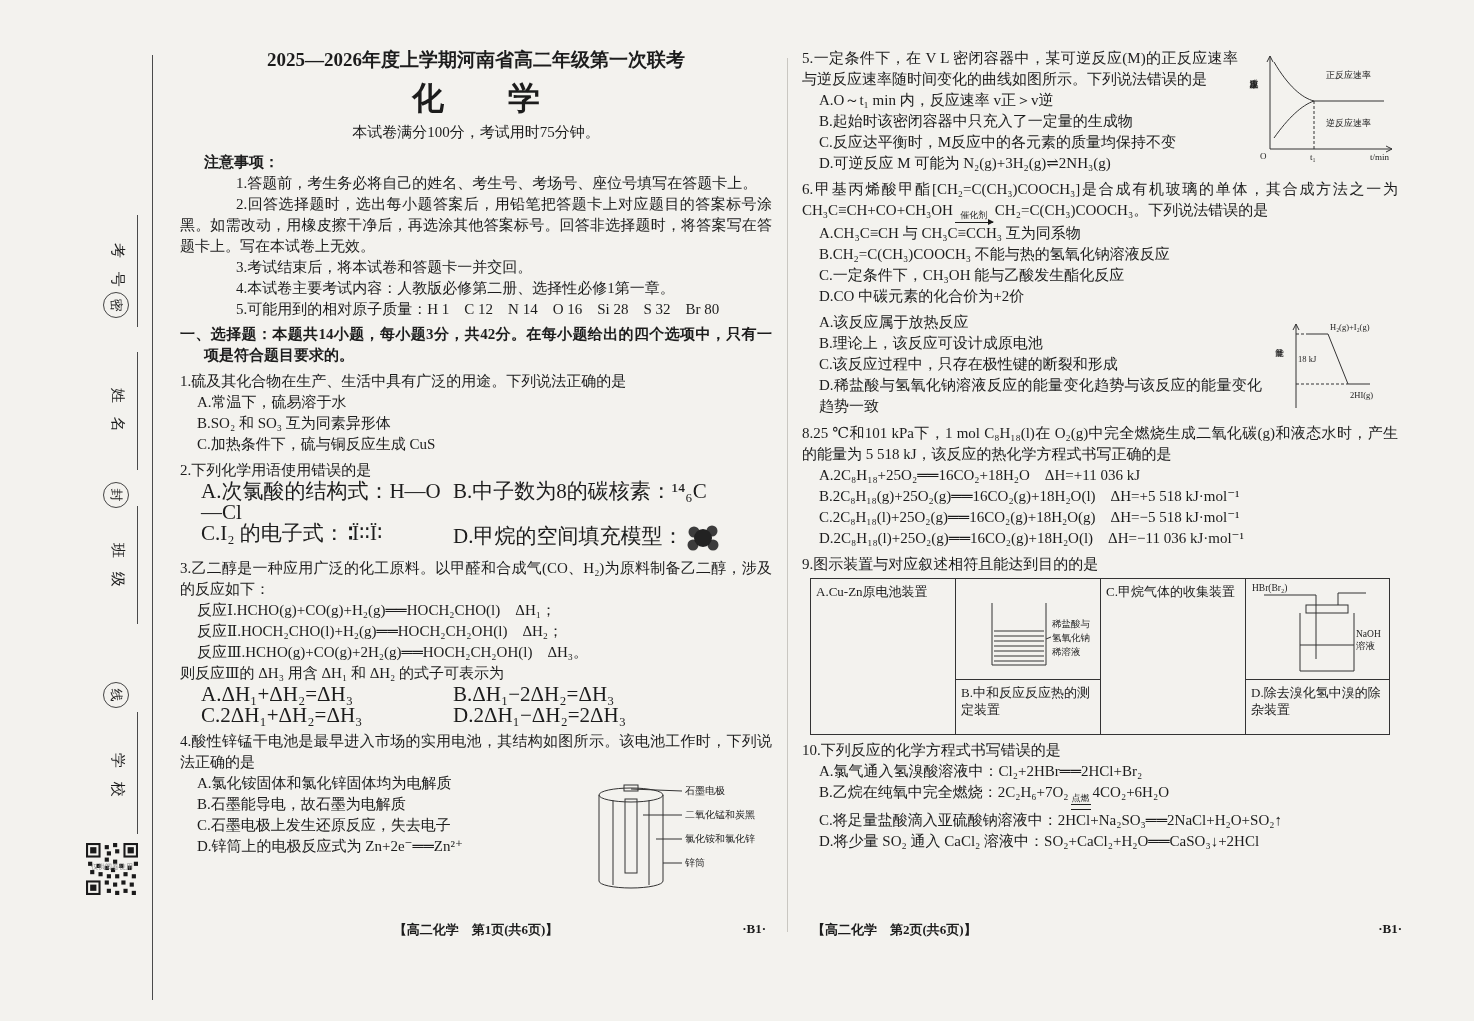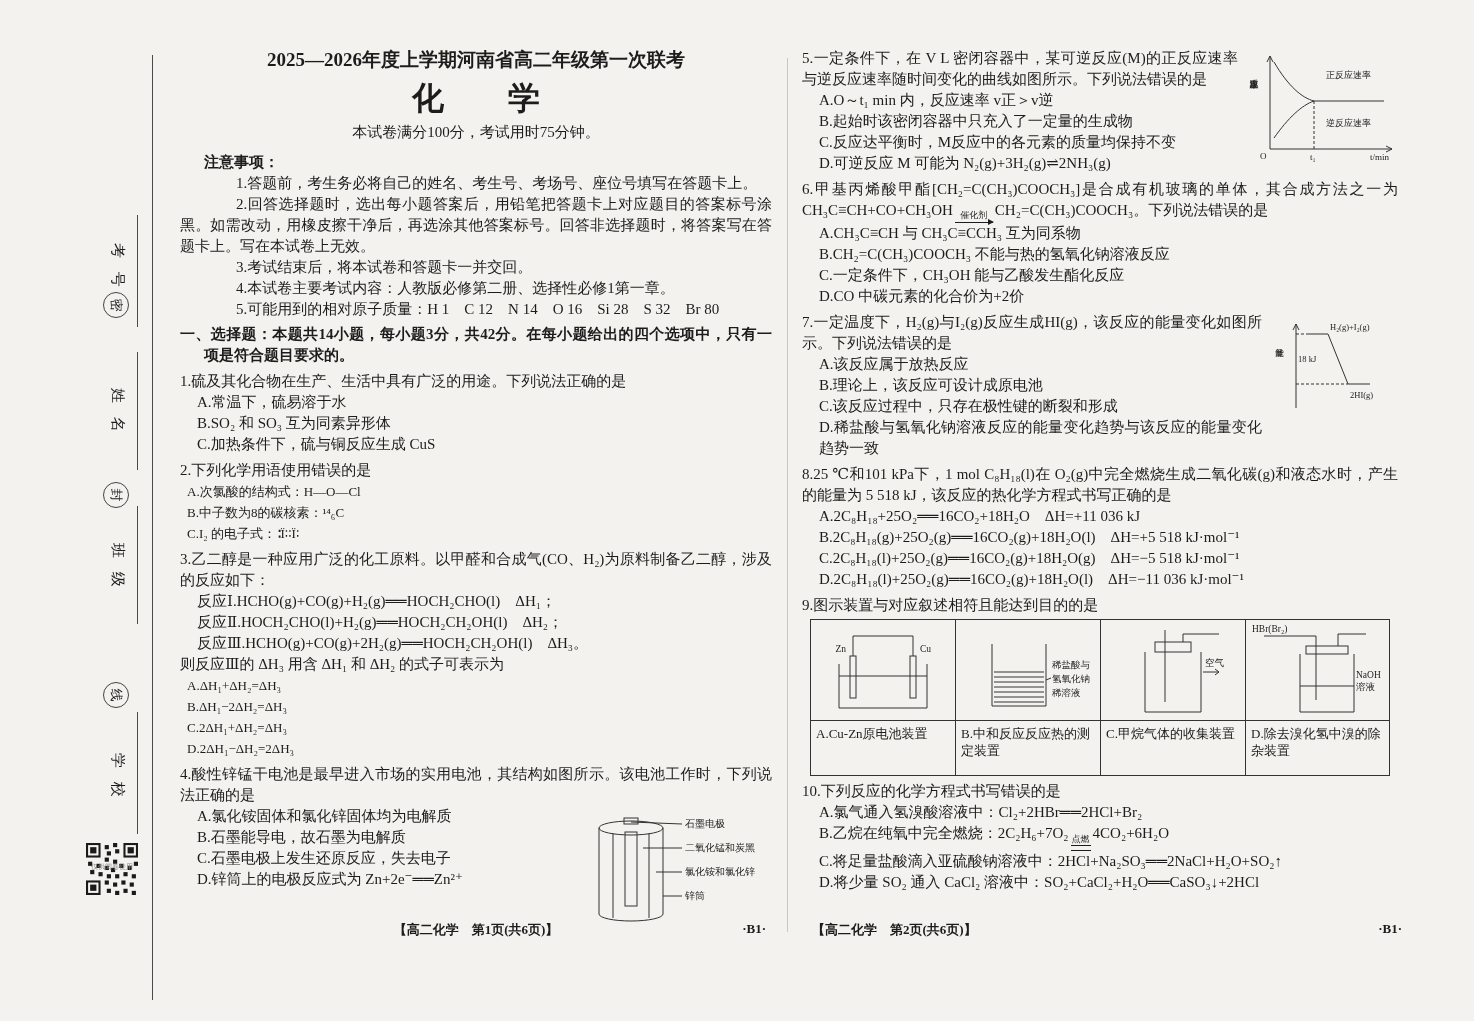--- a/index.html
+++ b/index.html
@@ -27,21 +27,21 @@
              margin:6px 0 4px;text-indent:16px;}
   .h-meta{text-align:center;font-size:15px;line-height:21px;margin-bottom:8px;}
   .notice-title{font-weight:bold;font-size:15px;line-height:22px;padding-left:24px;}
   .notice{font-size:15px;line-height:21px;text-indent:56px;text-align:justify;}
   .section{font-weight:bold;font-size:15px;line-height:21px;margin-top:4px;
            padding-left:24px;text-indent:-24px;text-align:justify;}
   .q{margin-top:5px;}
   .q::after{content:"";display:block;clear:both;}
   .stem{font-size:15px;line-height:21px;text-align:justify;}
   .opt{font-size:15px;line-height:21px;margin-left:17px;text-align:justify;}
-  .optrow{display:flex;margin-left:7px;font-size:13px;line-height:21px;flex-direction:column;}
+  .optrow{display:flex;margin-left:21px;font-size:21px;line-height:21px;}
   .o1{width:252px;flex:none;}
   .o2{flex:1;}
 
   
   .battery{float:right;margin:2px 0 2px 6px;}
   .g5{float:right;margin:-2px 0 4px 8px;}
   .g7{float:right;margin:0 0 4px 8px;}
   .methane{vertical-align:middle;margin-left:3px;}
 
   
@@ -161,20 +161,29 @@
     </div>
 
     <div class="q">
       <p class="stem">2.下列化学用语使用错误的是</p>
       <div class="optrow">
         <span class="o1">A.次氯酸的结构式：H—O—Cl</span>
         <span class="o2">B.中子数为8的碳核素：¹⁴₆C</span>
       </div>
       <div class="optrow">
         <span class="o1">C.I₂ 的电子式：∶Ï∶∶Ï∶</span>
+        <span class="o2">
+          <span>D.甲烷的空间填充模型：</span><svg class="methane" width="34" height="30" viewBox="0 0 34 30">
+              <circle cx="8" cy="9" r="5.5" fill="#3c3c3c"></circle>
+              <circle cx="26" cy="8" r="5.5" fill="#3c3c3c"></circle>
+              <circle cx="7" cy="22" r="5.5" fill="#3c3c3c"></circle>
+              <circle cx="27" cy="22" r="5.5" fill="#3c3c3c"></circle>
+              <circle cx="17" cy="15" r="9" fill="#222222"></circle>
+            </svg>
+        </span>
       </div>
     </div>
 
     <div class="q">
       <p class="stem">3.乙二醇是一种应用广泛的化工原料。以甲醛和合成气(CO、H₂)为原料制备乙二醇，涉及的反应如下：</p>
       <p class="opt">反应Ⅰ.HCHO(g)+CO(g)+H₂(g)══HOCH₂CHO(l)　ΔH₁；</p>
       <p class="opt">反应Ⅱ.HOCH₂CHO(l)+H₂(g)══HOCH₂CH₂OH(l)　ΔH₂；</p>
       <p class="opt">反应Ⅲ.HCHO(g)+CO(g)+2H₂(g)══HOCH₂CH₂OH(l)　ΔH₃。</p>
       <p class="stem">则反应Ⅲ的 ΔH₃ 用含 ΔH₁ 和 ΔH₂ 的式子可表示为</p>
       <div class="optrow">
@@ -266,81 +275,57 @@
         <text class="vert" x="10" y="30">能量</text>
         <line x1="36" y1="22" x2="58" y2="22"></line>
         <line class="dash" x1="26" y1="22" x2="36" y2="22"></line>
         <line x1="58" y1="22" x2="78" y2="72"></line>
         <line x1="78" y1="72" x2="100" y2="72"></line>
         <line class="dash" x1="26" y1="72" x2="78" y2="72"></line>
         <text x="60" y="18">H₂(g)+I₂(g)</text>
         <text x="28" y="50">18 kJ</text>
         <text x="80" y="86">2HI(g)</text>
       </svg>
-      <p class="stem">7.一定温度下，H₂(g)与I₂(g)反应生成HI(g)，该反应的能量变化如图所示。下列说法错误的是</p>
       <p class="opt">A.该反应属于放热反应</p>
       <p class="opt">B.理论上，该反应可设计成原电池</p>
       <p class="opt">C.该反应过程中，只存在极性键的断裂和形成</p>
       <p class="opt">D.稀盐酸与氢氧化钠溶液反应的能量变化趋势与该反应的能量变化趋势一致</p>
     </div>
 
     <div class="q">
       <p class="stem">8.25 ℃和101 kPa下，1 mol C₈H₁₈(l)在 O₂(g)中完全燃烧生成二氧化碳(g)和液态水时，产生的能量为 5 518 kJ，该反应的热化学方程式书写正确的是</p>
       <p class="opt">A.2C₈H₁₈+25O₂══16CO₂+18H₂O　ΔH=+11 036 kJ</p>
       <p class="opt">B.2C₈H₁₈(g)+25O₂(g)══16CO₂(g)+18H₂O(l)　ΔH=+5 518 kJ·mol⁻¹</p>
       <p class="opt">C.2C₈H₁₈(l)+25O₂(g)══16CO₂(g)+18H₂O(g)　ΔH=−5 518 kJ·mol⁻¹</p>
       <p class="opt">D.2C₈H₁₈(l)+25O₂(g)══16CO₂(g)+18H₂O(l)　ΔH=−11 036 kJ·mol⁻¹</p>
     </div>
 
     <div class="q">
       <p class="stem">9.图示装置与对应叙述相符且能达到目的的是</p>
       <div class="t9">
 
         <div class="t9cell">
-          <div class="t9img">
-            <svg class="lineart" width="140" height="96" viewBox="0 0 140 96">
-              <line x1="40" y1="14" x2="100" y2="14"></line>
-              <line x1="40" y1="14" x2="40" y2="34"></line>
-              <line x1="100" y1="14" x2="100" y2="34"></line>
-              <rect x="37" y="34" width="6" height="42"></rect>
-              <rect x="97" y="34" width="6" height="42"></rect>
-              <path d="M26,42 L26,86 L114,86 L114,42"></path>
-              <line x1="26" y1="54" x2="114" y2="54"></line>
-              <text x="33" y="30" text-anchor="end">Zn</text>
-              <text x="107" y="30">Cu</text>
-            </svg>
-          </div>
           <div class="t9cap">A.Cu-Zn原电池装置</div>
         </div>
 
         <div class="t9cell">
           <div class="t9img">
             <svg class="lineart" width="140" height="96" viewBox="0 0 140 96">
               <path d="M34,22 L34,84 L88,84 L88,22"></path>
               <path d="M36,50 H86 M36,55 H86 M36,60 H86 M36,65 H86 M36,70 H86 M36,75 H86 M36,80 H86"></path>
               <line x1="88" y1="58" x2="93" y2="56"></line>
               <text x="94" y="46">稀盐酸与</text>
               <text x="94" y="60">氢氧化钠</text>
               <text x="94" y="74">稀溶液</text>
             </svg>
           </div>
           <div class="t9cap">B.中和反应反应热的测定装置</div>
         </div>
 
         <div class="t9cell">
-          <div class="t9img">
-            <svg class="lineart" width="140" height="96" viewBox="0 0 140 96">
-              <path d="M42,30 L42,90 L98,90 L98,30"></path>
-              <rect x="52" y="20" width="36" height="10"></rect>
-              <line x1="62" y1="8" x2="62" y2="80"></line>
-              <path d="M80,20 L80,12 L116,12"></path>
-              <path d="M100,50 L116,50 M112,47 L116,50 L112,53"></path>
-              <text x="102" y="44">空气</text>
-            </svg>
-          </div>
           <div class="t9cap">C.甲烷气体的收集装置</div>
         </div>
 
         <div class="t9cell">
           <div class="t9img">
             <svg class="lineart" width="140" height="96" viewBox="0 0 140 96">
               <path d="M52,32 L52,90 L106,90 L106,32"></path>
               <rect x="58" y="24" width="42" height="8"></rect>
               <path d="M16,14 L68,14 L68,78"></path>
               <path d="M90,24 L90,12 L118,12"></path>

